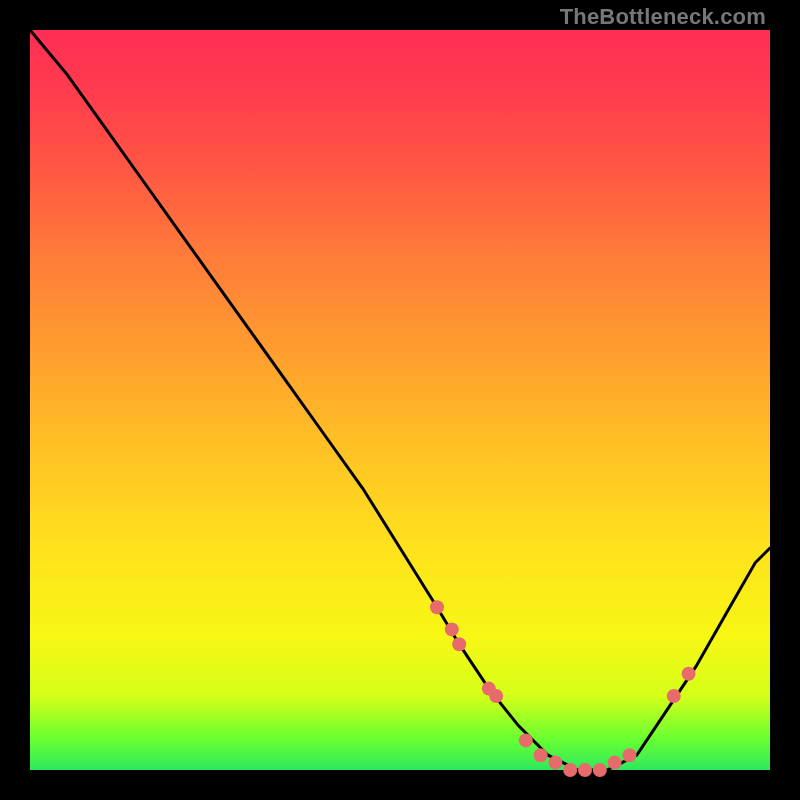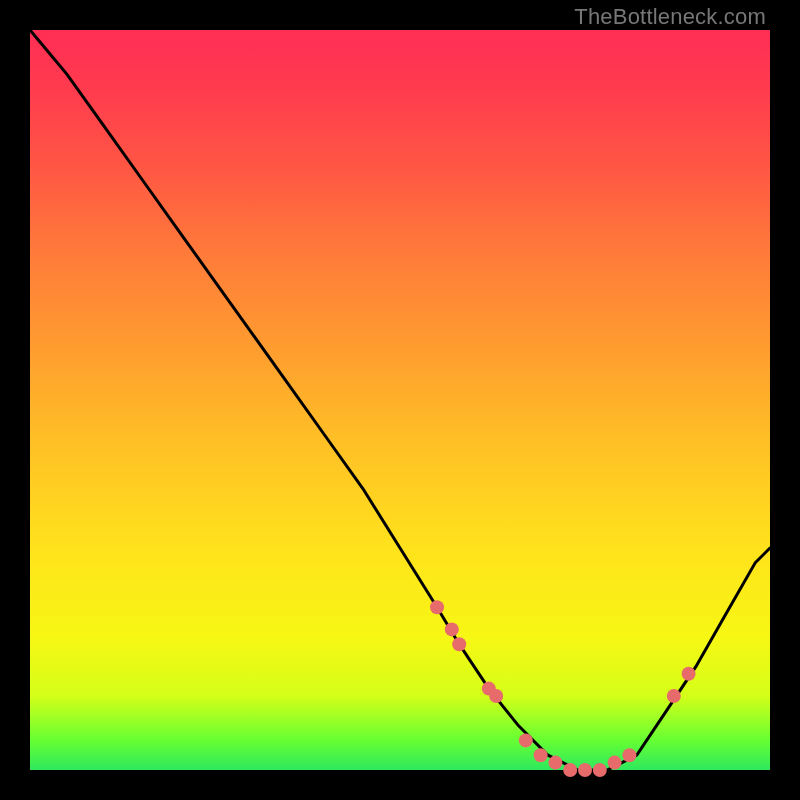--- a/index.html
+++ b/index.html
@@ -48,21 +48,21 @@
     width: 740px;
     height: 740px;
     overflow: visible;
   }
   .watermark {
     position: absolute;
     top: 4px;
     right: 34px;
     color: #777;
     font-size: 22px;
-    font-weight: 400;
+    font-weight: 700;
     letter-spacing: 0.2px;
     user-select: none;
   }
 </style>
 </head>
 <body>
 
 <div class="frame">
   <div class="gradient"></div>
   <svg class="curve" viewBox="0 0 740 740">

